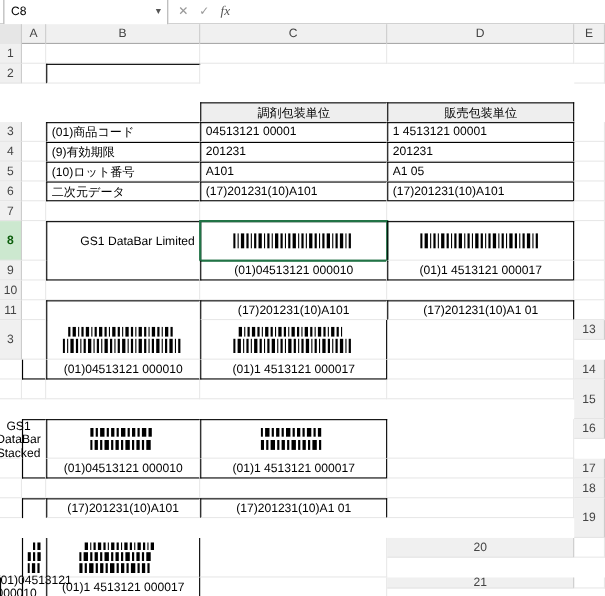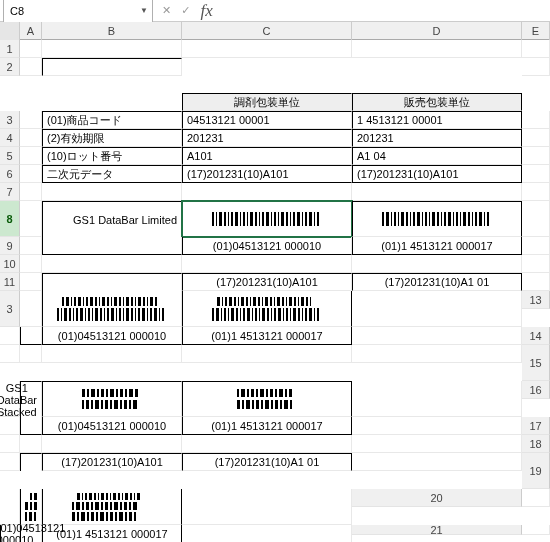--- a/index.html
+++ b/index.html
@@ -26,21 +26,21 @@
     border: 1px solid #b0b0b0;
     background: #fff;
     display: flex;
     align-items: center;
     padding: 0 4px 0 6px;
     justify-content: space-between;
     gap: 28px;
   }
   .namebox .dd { font-size: 8px; color: #555; }
   .fxctl { display: flex; align-items: center; gap: 10px; padding: 0 6px; color: #999; }
-  .fxctl .fx { font-style: italic; font-family: "Times New Roman", serif; color: #555; font-size: 17px; }
+  .fxctl .fx { font-style: italic; font-family: "Times New Roman", serif; color: #555; font-size: 12px; }
   .fxinput {
     flex: 1;
     border: none;
     outline: none;
     font-size: 11px;
     padding-left: 4px;
     color: #000;
   }
   .grid { position: relative; }
   .colhdr {
@@ -151,30 +151,30 @@
 
     <div class="rh r-short">3</div>
     <div class="cell r-short"></div>
     <div class="cell r-short bt bl">(01)商品コード</div>
     <div class="cell r-short bt bl">04513121 00001</div>
     <div class="cell r-short bt bl br">1 4513121 00001</div>
     <div class="cell r-short"></div>
 
     <div class="rh r-short">4</div>
     <div class="cell r-short"></div>
-    <div class="cell r-short bt bl">(2)有効期限</div>
+    <div class="cell r-short bt bl">(9)有効期限</div>
     <div class="cell r-short bt bl">201231</div>
     <div class="cell r-short bt bl br">201231</div>
     <div class="cell r-short"></div>
 
     <div class="rh r-short">5</div>
     <div class="cell r-short"></div>
     <div class="cell r-short bt bl">(10)ロット番号</div>
     <div class="cell r-short bt bl">A101</div>
-    <div class="cell r-short bt bl br">A1 04</div>
+    <div class="cell r-short bt bl br">A1 05</div>
     <div class="cell r-short"></div>
 
     <div class="rh r-short">6</div>
     <div class="cell r-short"></div>
     <div class="cell r-short bt bb bl">二次元データ</div>
     <div class="cell r-short bt bb bl">(17)201231(10)A101</div>
     <div class="cell r-short bt bb bl br">(17)201231(10)A101</div>
     <div class="cell r-short"></div>
 
     <div class="rh r-short">7</div>

